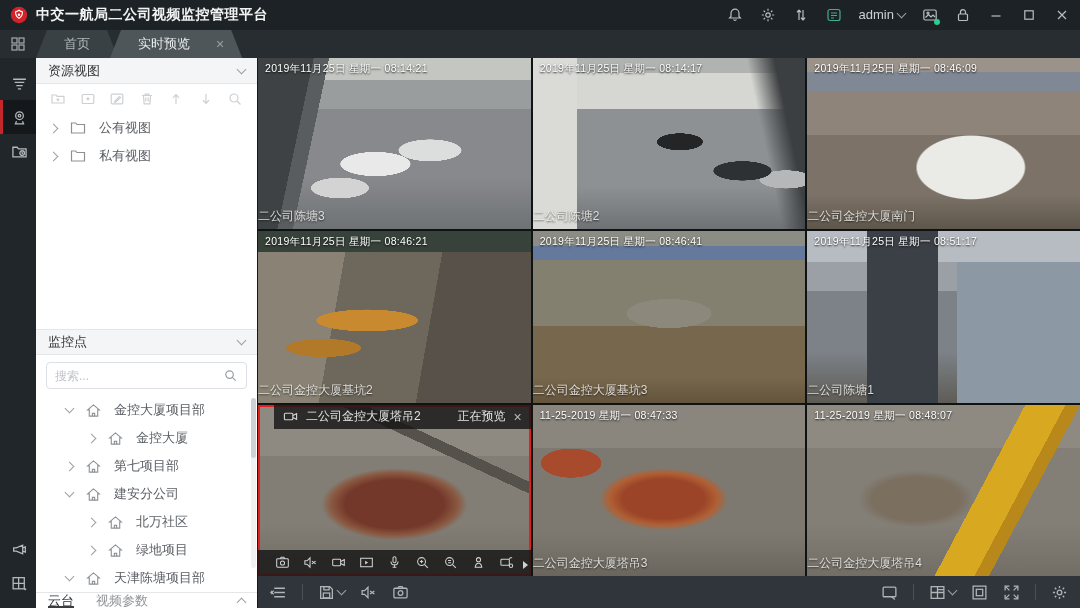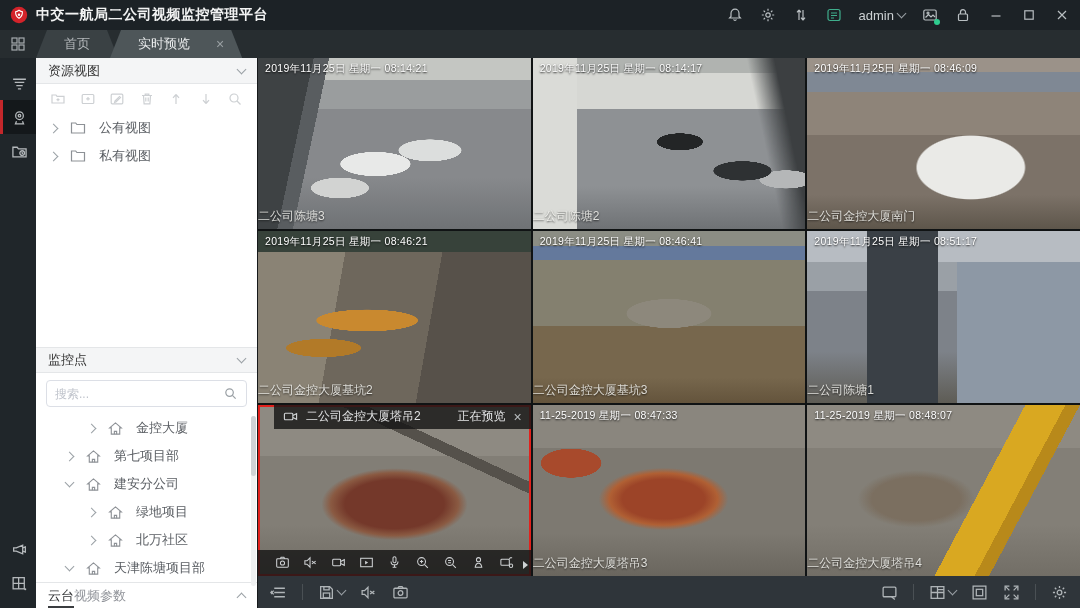--- a/index.html
+++ b/index.html
@@ -4,21 +4,21 @@
 <style>
   *{box-sizing:border-box;margin:0;padding:0}
   html,body{width:1080px;height:608px;overflow:hidden}
   body{font-family:"Liberation Sans","DejaVu Sans",sans-serif;font-size:13px;background:#000}
   .app{width:1080px;height:608px;display:flex;flex-direction:column;background:#23292c}
 
   
   .titlebar{height:30px;background:#1c2226;display:flex;align-items:center;padding:9px 10px;flex:0 0 auto}
   .logo{width:18px;height:18px;margin-right:8px;flex:0 0 auto}
   .title{color:#f2f3f3;font-weight:bold;font-size:14px;letter-spacing:.5px}
-  .tb-right{margin-left:auto;display:flex;align-items:center;gap:17px;color:#b9bfc2}
+  .tb-right{margin-left:auto;display:flex;align-items:flex-start;gap:17px;color:#b9bfc2}
   .tb-ic{width:16px;height:16px;display:flex;align-items:center;justify-content:center;cursor:pointer}
   .tb-ic svg{stroke:#b9bfc2;fill:none;stroke-width:1.2}
   .admin-wrap{display:flex;align-items:center;gap:4px;color:#ccd1d3;font-size:13px;cursor:pointer}
   .greenic svg{stroke:#3fae8c}
   .dot{position:absolute;right:-2px;bottom:-2px;width:6px;height:6px;border-radius:50%;background:#2ecc8e}
   .rel{position:relative}
   .winx{font-size:15px;color:#c7cbcd}
 
   
   .tabbar{height:28px;background:#272d30;display:flex;align-items:flex-end;flex:0 0 auto}
@@ -55,21 +55,21 @@
   .cv.u{transform:rotate(-135deg);margin-top:3px}
   .spacer{flex:1}
   .search-wrap{padding:7px 10px;flex:0 0 auto}
   .search-box{height:27px;border:1px solid #dcdfe6;border-radius:4px;display:flex;align-items:center;padding:0 8px}
   .search-box input{flex:1;border:0;outline:0;font-size:12px;color:#555;min-width:0;font-family:inherit}
   .search-box input::placeholder{color:#c0c4cc}
   .search-box svg{stroke:#9aa0a5;fill:none;stroke-width:1.3;flex:0 0 auto;cursor:pointer}
   .tree2{position:relative;flex:0 0 auto}
   .vsb{position:absolute;right:1px;top:2px;width:5px;height:170px;background:#f0f1f2;border-radius:3px}
   .vsb-th{width:5px;height:60px;background:#cfd2d5;border-radius:3px}
-  .panel-tabs{height:26px;border-top:1px solid #e4e6e8;display:flex;align-items:center;padding:0 12px;flex:0 0 auto;margin-top:auto}
+  .panel-tabs{height:16px;border-top:1px solid #e4e6e8;display:flex;align-items:center;padding:0 12px;gap:22px;flex:0 0 auto;margin-top:auto}
   .ptab{font-size:13px;color:#909399;cursor:pointer;height:100%;display:flex;align-items:center;position:relative}
   .ptab.active{color:#2f3133}
   .ptab.active:after{content:"";position:absolute;left:0;right:0;bottom:0;height:2px;background:#3a3d40}
   .panel-tabs .cv{margin-left:auto}
 
   
   .main{flex:1;display:flex;flex-direction:column;min-width:0}
   .vgrid{flex:1;display:grid;grid-template-columns:repeat(3,1fr);grid-template-rows:repeat(3,1fr);gap:2px;background:#101314;min-height:0}
   .cell{position:relative;overflow:hidden;cursor:pointer;background:#333}
   .cell.sel{outline:2px solid #e2211c;outline-offset:-2px;z-index:2}
@@ -311,20 +311,28 @@
         <div class="search-box">
           <input placeholder="搜索..." style="">
           <svg width="15" height="15" viewBox="0 0 16 16">
               <circle cx="7" cy="7" r="4"></circle>
               <path d="m10 10 3.5 3.5"></path>
             </svg>
         </div>
       </div>
 
       <div class="tree2">
+        <div class="trow lvl0">
+          <span class="cv d"></span>
+          <svg width="15" height="15" viewBox="0 0 16 16">
+              <path d="M8 2 1.8 7.3h1.7V14h9V7.3h1.7z"></path>
+              <path d="M6.8 14v-3h2.4v3"></path>
+            </svg>
+          <span>金控大厦项目部</span>
+        </div>
         <div class="trow lvl1">
           <span class="cv r"></span>
           <svg width="15" height="15" viewBox="0 0 16 16">
               <path d="M8 2 1.8 7.3h1.7V14h9V7.3h1.7z"></path>
               <path d="M6.8 14v-3h2.4v3"></path>
             </svg>
           <span>金控大厦</span>
         </div>
         <div class="trow lvl0">
           <span class="cv r"></span>
@@ -341,29 +349,29 @@
               <path d="M6.8 14v-3h2.4v3"></path>
             </svg>
           <span>建安分公司</span>
         </div>
         <div class="trow lvl1">
           <span class="cv r"></span>
           <svg width="15" height="15" viewBox="0 0 16 16">
               <path d="M8 2 1.8 7.3h1.7V14h9V7.3h1.7z"></path>
               <path d="M6.8 14v-3h2.4v3"></path>
             </svg>
-          <span>绿地项目</span>
+          <span>北万社区</span>
         </div>
         <div class="trow lvl1">
           <span class="cv r"></span>
           <svg width="15" height="15" viewBox="0 0 16 16">
               <path d="M8 2 1.8 7.3h1.7V14h9V7.3h1.7z"></path>
               <path d="M6.8 14v-3h2.4v3"></path>
             </svg>
-          <span>北万社区</span>
+          <span>绿地项目</span>
         </div>
         <div class="trow lvl0">
           <span class="cv d"></span>
           <svg width="15" height="15" viewBox="0 0 16 16">
               <path d="M8 2 1.8 7.3h1.7V14h9V7.3h1.7z"></path>
               <path d="M6.8 14v-3h2.4v3"></path>
             </svg>
           <span>天津陈塘项目部</span>
         </div>
         <div class="vsb">

